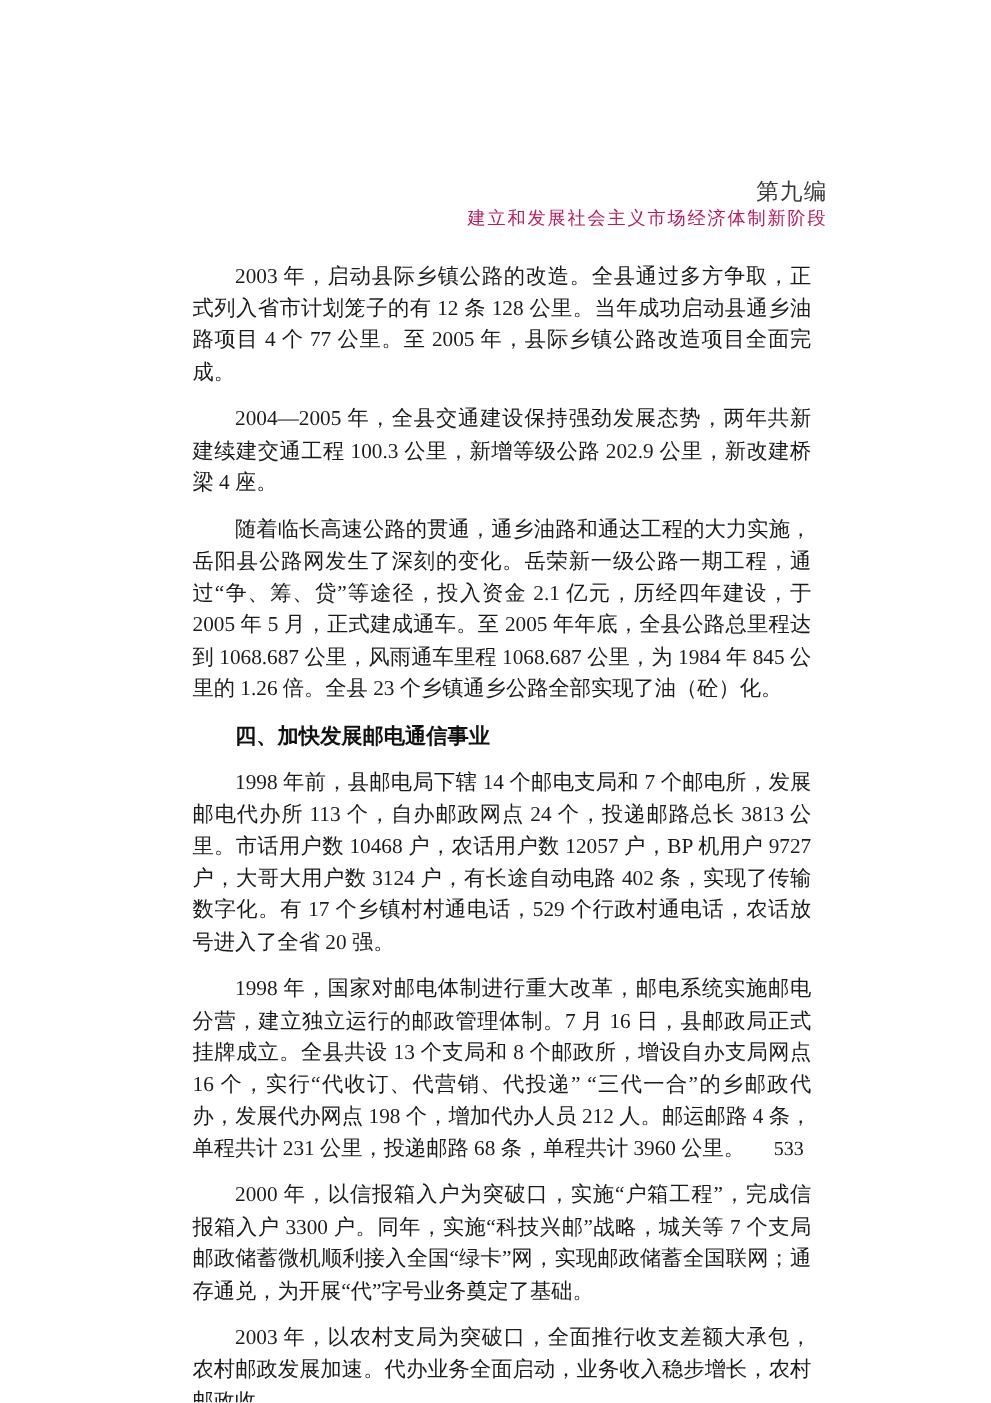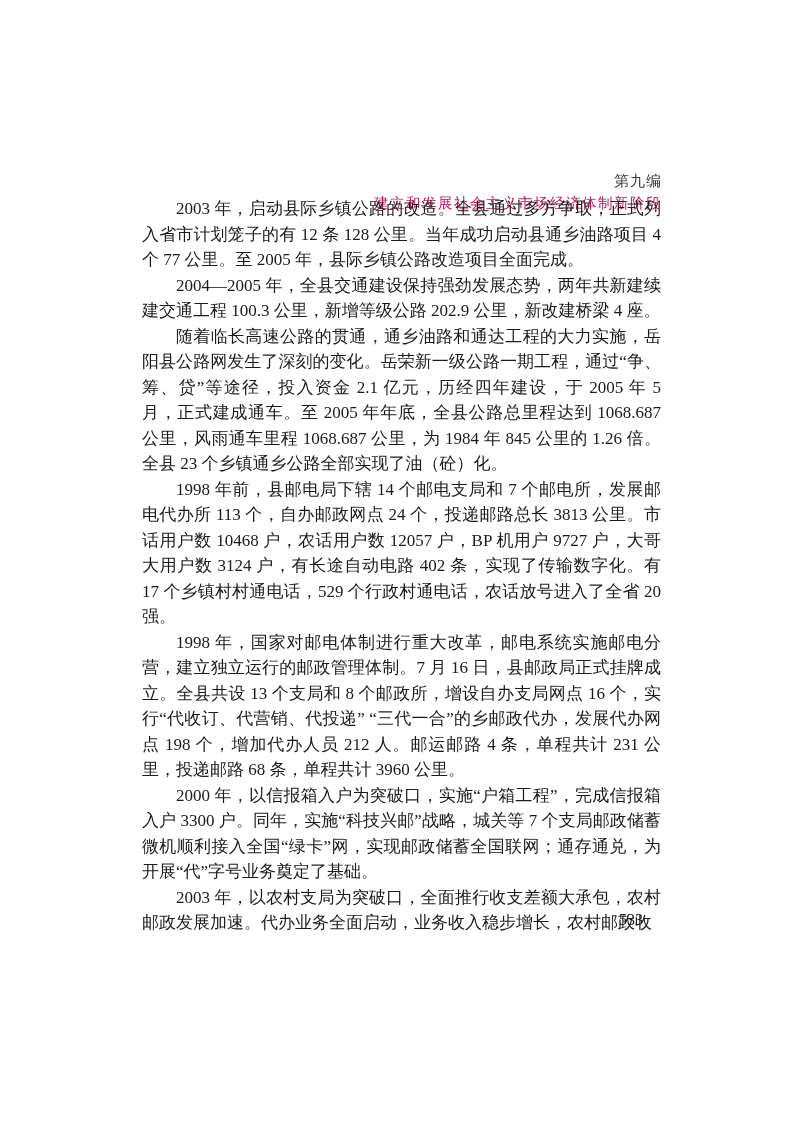--- a/index.html
+++ b/index.html
@@ -12,44 +12,43 @@
     color: #1b1b1b;
     overflow: hidden;
   }
   .running-header {
     position: absolute;
     top: 145px;
     right: 131px;
     text-align: right;
   }
   .hdr-volume {
-    font-size: 15px;
+    font-size: 18px;
     line-height: 17px;
     letter-spacing: 1px;
     color: #3a3a3a;
-    margin-top: 28px;
   }
   .hdr-chapter {
     font-size: 14.5px;
     line-height: 26px;
     letter-spacing: 1.5px;
     color: #be185d;
   }
   .body-text {
     position: absolute;
     left: 142px;
     top: 196px;
     width: 519px;
     font-size: 17px;
     line-height: 25.5px;
     text-align: justify;
     text-justify: inter-ideograph;
   }
   .body-text p {
-    margin: 0;
+    margin: 12px;
     padding: 0;
     text-indent: 2em;
   }
   .body-text p.section-heading {
     font-weight: bold;
     font-family: "Liberation Sans", "DejaVu Sans", sans-serif;
     color: #111;
   }
   .page-number {
     position: absolute;
@@ -67,20 +66,21 @@
 
   <div class="running-header">
     <div class="hdr-volume">第九编</div>
     <div class="hdr-chapter">建立和发展社会主义市场经济体制新阶段</div>
   </div>
 
   <div class="body-text">
     <p>2003 年，启动县际乡镇公路的改造。全县通过多方争取，正式列入省市计划笼子的有 12 条 128 公里。当年成功启动县通乡油路项目 4 个 77 公里。至 2005 年，县际乡镇公路改造项目全面完成。</p>
     <p>2004—2005 年，全县交通建设保持强劲发展态势，两年共新建续建交通工程 100.3 公里，新增等级公路 202.9 公里，新改建桥梁 4 座。</p>
     <p>随着临长高速公路的贯通，通乡油路和通达工程的大力实施，岳阳县公路网发生了深刻的变化。岳荣新一级公路一期工程，通过“争、筹、贷”等途径，投入资金 2.1 亿元，历经四年建设，于 2005 年 5 月，正式建成通车。至 2005 年年底，全县公路总里程达到 1068.687 公里，风雨通车里程 1068.687 公里，为 1984 年 845 公里的 1.26 倍。全县 23 个乡镇通乡公路全部实现了油（砼）化。</p>
+    <p class="section-heading">四、加快发展邮电通信事业</p>
     <p>1998 年前，县邮电局下辖 14 个邮电支局和 7 个邮电所，发展邮电代办所 113 个，自办邮政网点 24 个，投递邮路总长 3813 公里。市话用户数 10468 户，农话用户数 12057 户，BP 机用户 9727 户，大哥大用户数 3124 户，有长途自动电路 402 条，实现了传输数字化。有 17 个乡镇村村通电话，529 个行政村通电话，农话放号进入了全省 20 强。</p>
     <p>1998 年，国家对邮电体制进行重大改革，邮电系统实施邮电分营，建立独立运行的邮政管理体制。7 月 16 日，县邮政局正式挂牌成立。全县共设 13 个支局和 8 个邮政所，增设自办支局网点 16 个，实行“代收订、代营销、代投递” “三代一合”的乡邮政代办，发展代办网点 198 个，增加代办人员 212 人。邮运邮路 4 条，单程共计 231 公里，投递邮路 68 条，单程共计 3960 公里。</p>
     <p>2000 年，以信报箱入户为突破口，实施“户箱工程”，完成信报箱入户 3300 户。同年，实施“科技兴邮”战略，城关等 7 个支局邮政储蓄微机顺利接入全国“绿卡”网，实现邮政储蓄全国联网；通存通兑，为开展“代”字号业务奠定了基础。</p>
     <p>2003 年，以农村支局为突破口，全面推行收支差额大承包，农村邮政发展加速。代办业务全面启动，业务收入稳步增长，农村邮政收</p>
   </div>
 
   <div class="page-number">533</div>
 
 </div>
 

